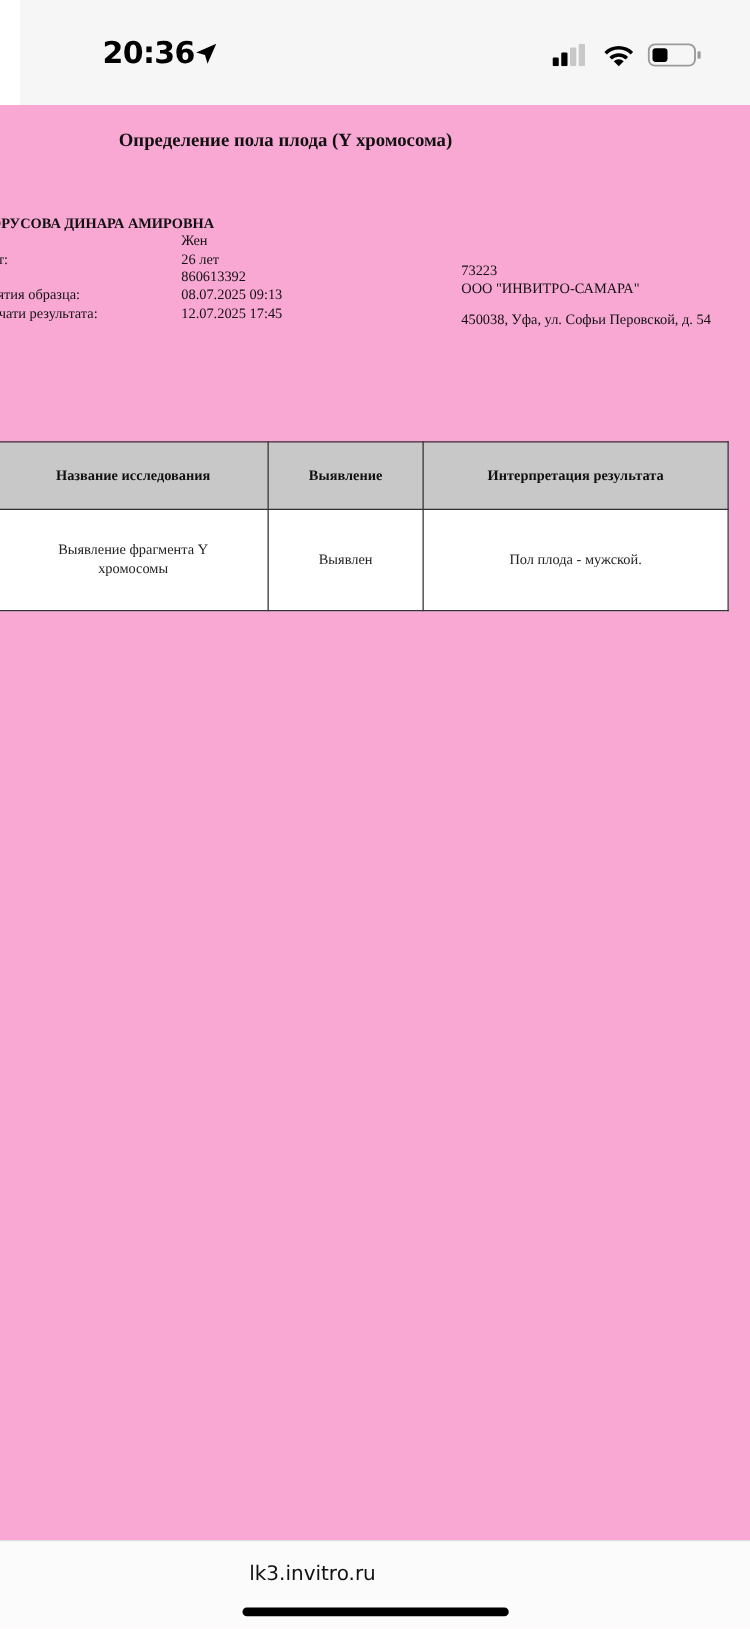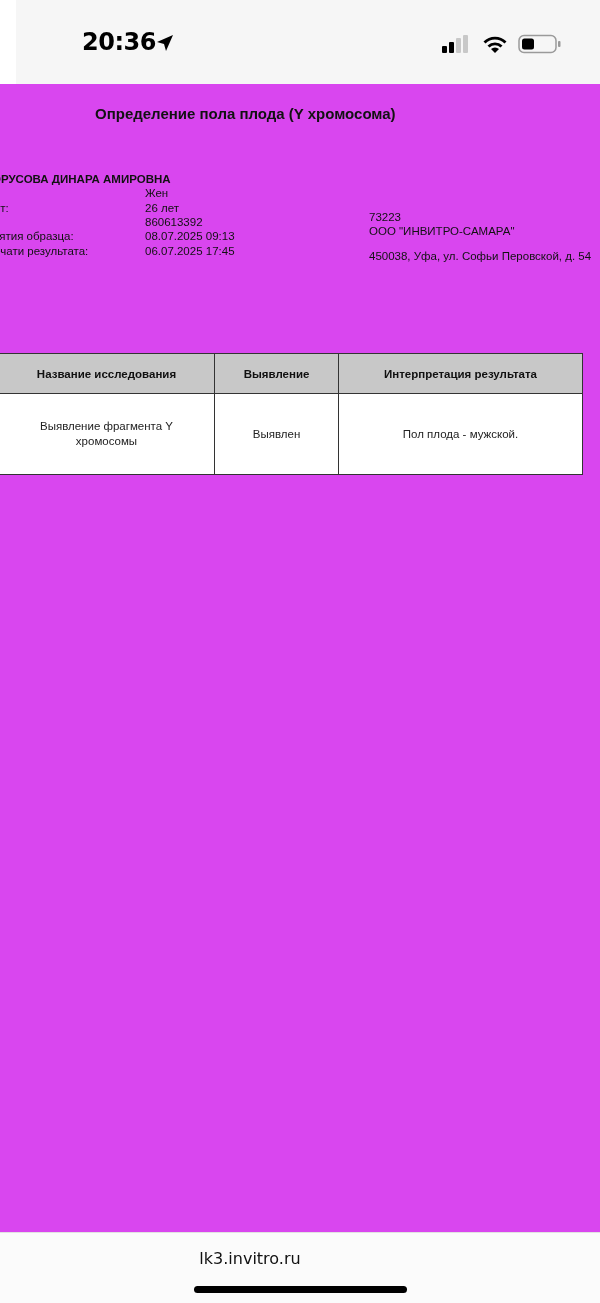--- a/index.html
+++ b/index.html
@@ -6,35 +6,35 @@
     html, body { width: 600px; height: 1303px; overflow: hidden; background: #ffffff; }
     body { position: relative; font-family: "Liberation Sans", sans-serif; color: #111; }
 
     .status-bar { position: absolute; left: 16px; top: 0; width: 600px; height: 84px; background: #f6f6f6; }
     .status-time { position: absolute; left: 66px; top: 28px; font-family: "DejaVu Sans", sans-serif; font-size: 24px; font-weight: bold; letter-spacing: -0.5px; color: #000; }
     .loc-icon { position: absolute; left: 139px; top: 33px; width: 20px; height: 20px; }
     .signal-icon { position: absolute; left: 426px; top: 35px; width: 30px; height: 18px; }
     .wifi-icon { position: absolute; left: 466px; top: 34px; width: 26px; height: 20px; }
     .battery-icon { position: absolute; left: 502px; top: 34px; width: 44px; height: 20px; }
 
-    .doc { position: absolute; left: 0; top: 84px; width: 600px; height: 1148px; background: #d946ef; }
+    .doc { position: absolute; left: 0; top: 84px; width: 600px; height: 1148px; background: #f9a8d4; font-family: Liberation Serif, serif; }
     .doc-title { position: absolute; left: 95px; top: 21px; font-size: 15px; font-weight: bold; color: #111; white-space: nowrap; }
 
     .patient { position: absolute; left: 0; top: 88px; font-size: 11.5px; line-height: 14.3px; color: #111; }
     .patient-name { position: absolute; left: -8px; top: 0; font-weight: bold; white-space: nowrap; font-size: 11.5px; }
     .row { position: absolute; left: 0; white-space: nowrap; }
     .row .lbl { position: absolute; left: -12px; }
     .row .val { position: absolute; left: 145px; }
 
     .lab { position: absolute; left: 369px; top: 88px; font-size: 11.5px; line-height: 14.3px; white-space: nowrap; }
     .lab div { position: absolute; left: 0; margin-top: 38px; }
 
     .result-table { position: absolute; left: -2px; top: 269px; border-collapse: collapse; font-size: 11.5px; }
     .result-table th, .result-table td { border: 1.5px solid #333; text-align: center; vertical-align: middle; }
-    .result-table th { background: #c8c8c8; height: 40px; font-weight: bold; color: #111; }
+    .result-table th { background: #c8c8c8; height: 54px; font-weight: bold; color: #111; }
     .result-table td { height: 81px; background: #fff; color: #222; line-height: 15px; }
     .c1 { width: 216px; }
     .c2 { width: 124px; }
     .c3 { width: 244px; }
 
     .bottom-bar { position: absolute; left: 0; top: 1232px; width: 600px; height: 71px; background: #fbfbfb; border-top: 1px solid #e2e2e2; }
     .url { position: absolute; left: 0; width: 500px; top: 16px; text-align: center; font-family: "DejaVu Sans", sans-serif; font-size: 16px; color: #111; }
     .home-indicator { position: absolute; left: 194px; top: 53px; width: 213px; height: 7px; border-radius: 4px; background: #000; }
   </style>
 </head>
@@ -79,21 +79,21 @@
     <div class="row" style="top:42.9px">
       <span class="lbl"></span>
       <span class="val">860613392</span>
     </div>
     <div class="row" style="top:57.2px">
       <span class="lbl"> взятия образца:</span>
       <span class="val">08.07.2025 09:13</span>
     </div>
     <div class="row" style="top:71.5px">
       <span class="lbl"> печати результата:</span>
-      <span class="val">06.07.2025 17:45</span>
+      <span class="val">12.07.2025 17:45</span>
     </div>
   </div>
 
   <div class="lab">
     <div style="top:0">73223</div>
     <div style="top:14.3px">ООО "ИНВИТРО-САМАРА"</div>
     <div style="top:39px">450038, Уфа, ул. Софьи Перовской, д. 54</div>
   </div>
 
   <table class="result-table">

